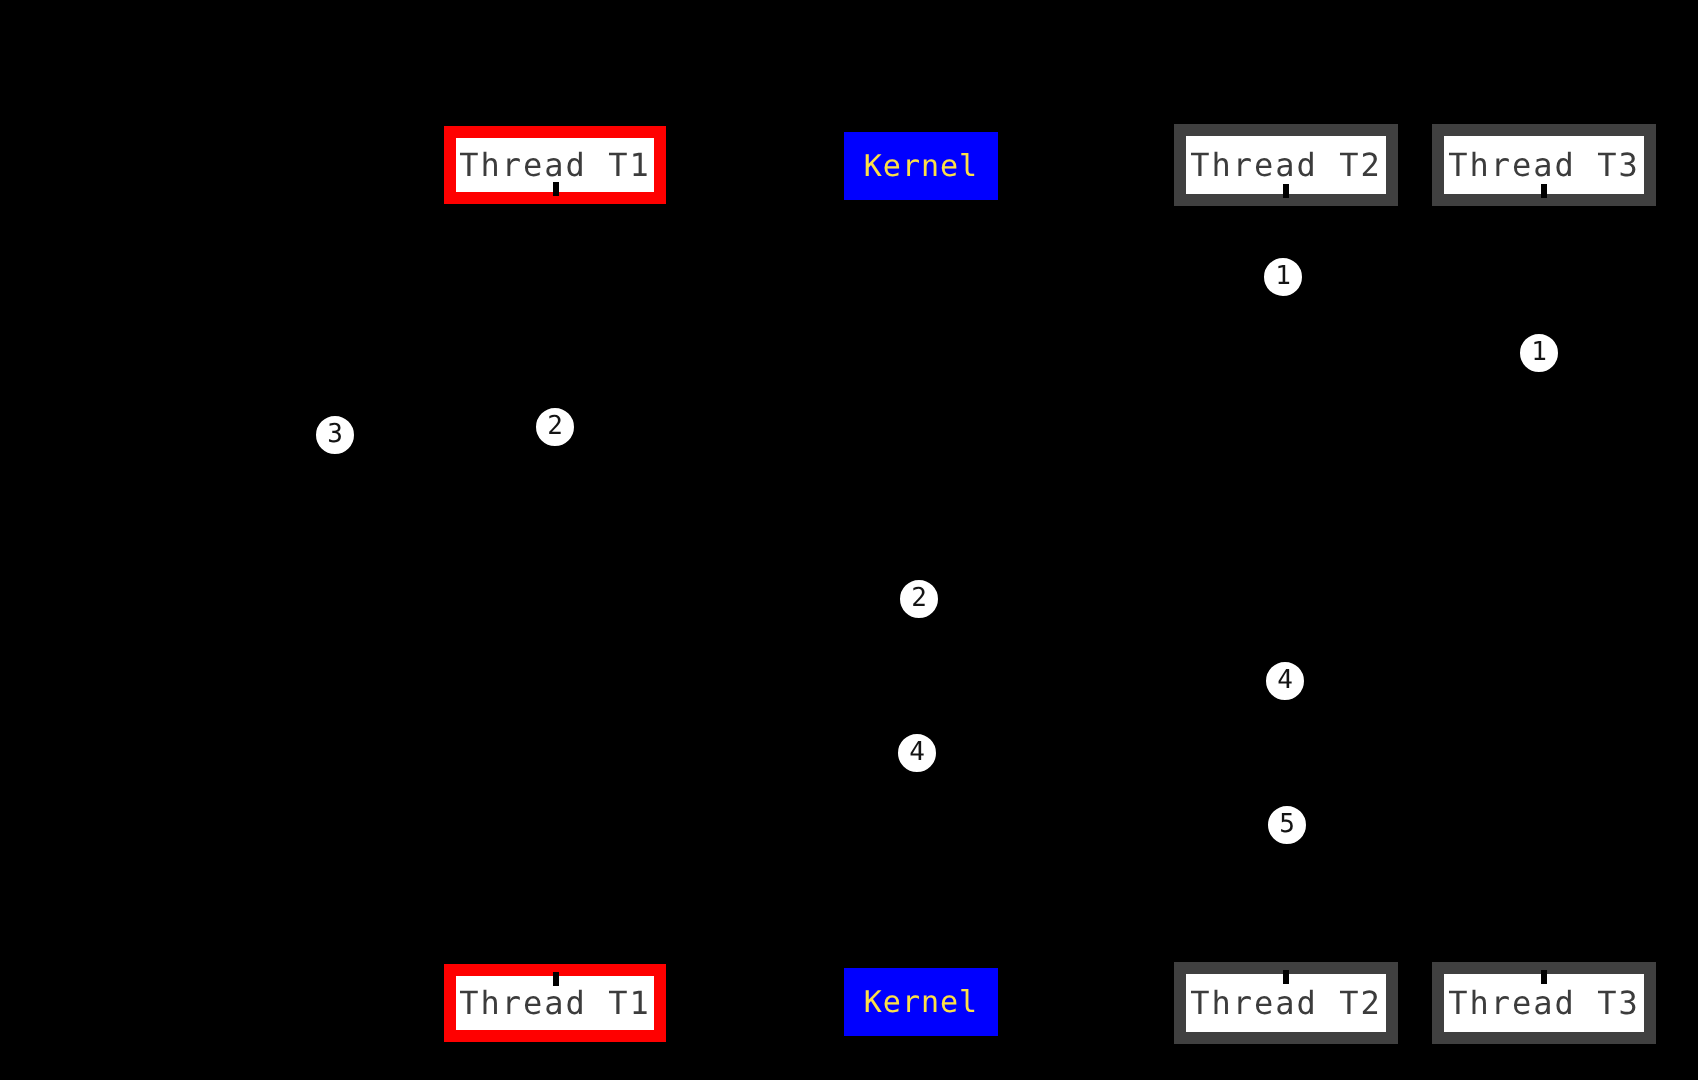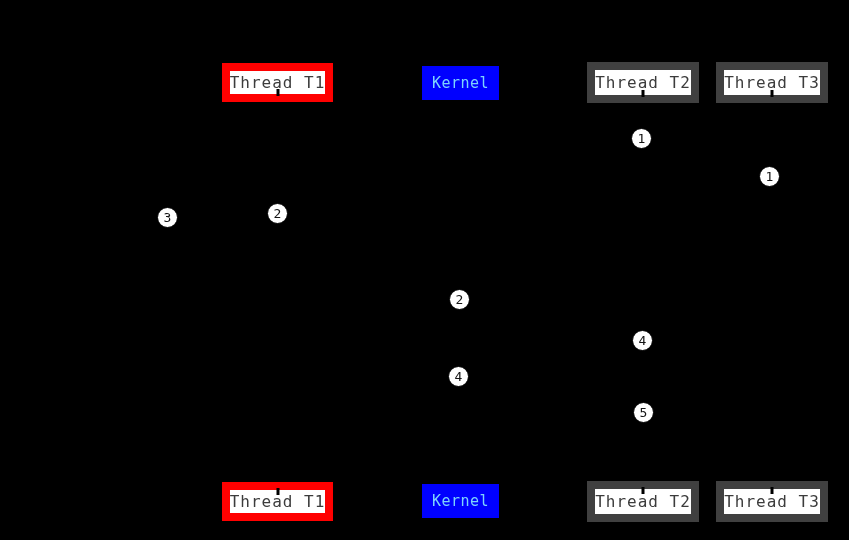--- a/index.html
+++ b/index.html
@@ -13,34 +13,34 @@
     height: 540px;
     background: #000000;
     overflow: hidden;
     font-family: "DejaVu Sans Mono", monospace;
   }
   
   .actor {
     position: absolute;
     box-sizing: border-box;
     background: #ffffff;
-    border: 8px solid #404040;
+    border: 6px solid #404040;
     display: flex;
     align-items: center;
     justify-content: center;
     font-size: 16px;
     letter-spacing: 1px;
     color: #3c3c3c;
     white-space: nowrap;
   }
   .actor.red-outline { border-color: #ff0000; }
   .actor.kernel {
     background: #0000ff;
     border: none;
-    color: #7dd3fc;
+    color: #fde047;
     font-size: 15px;
     letter-spacing: 0.5px;
   }
   
   .pos-t1-top     { left: 222px; top: 63px;  width: 111px; height: 39px; }
   .pos-kernel-top { left: 422px; top: 66px;  width: 77px;  height: 34px; }
   .pos-t2-top     { left: 587px; top: 62px;  width: 112px; height: 41px; }
   .pos-t3-top     { left: 716px; top: 62px;  width: 112px; height: 41px; }
   
   .pos-t1-bot     { left: 222px; top: 482px; width: 111px; height: 39px; }

